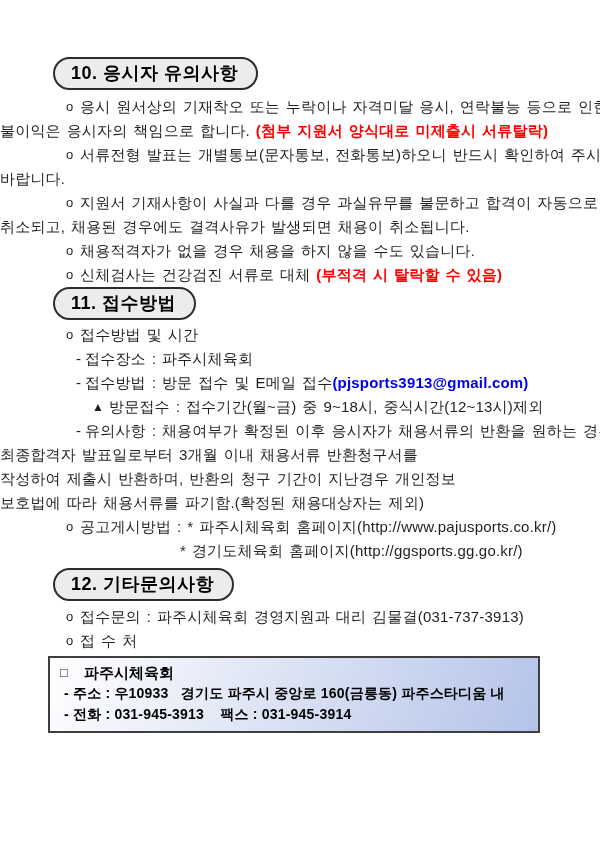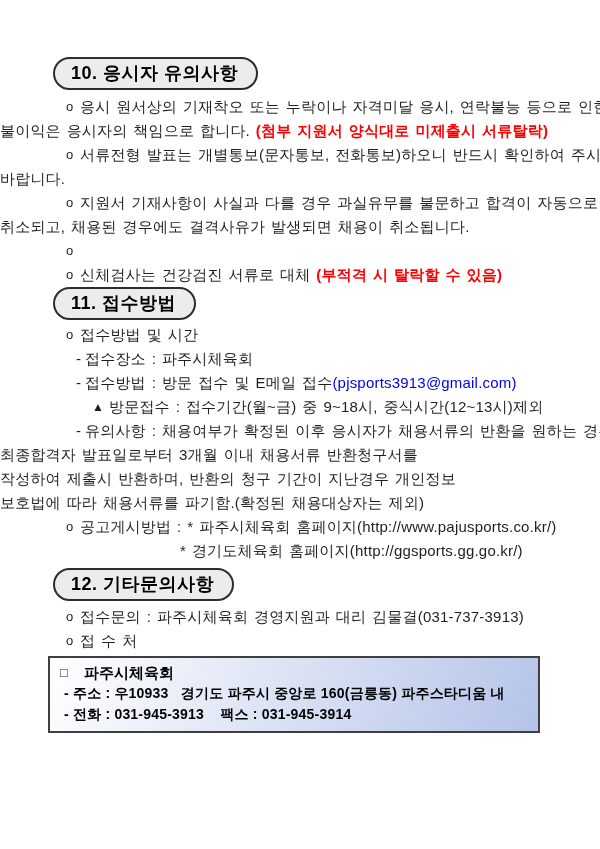--- a/index.html
+++ b/index.html
@@ -41,21 +41,21 @@
     letter-spacing:.2px;
   }
   .mk{flex:none;color:#1f1f1f;}
   .b1{padding-left:66px;}   .b1 .mk{width:14px;font-size:13px;}
   .c1{}
   .d2{padding-left:76px;}   .d2 .mk{width:9px;}
   .t3{padding-left:92px;}   .t3 .mk{width:17px;font-size:12px;}
   .n4{}
   .s5{padding-left:180px;}
   .red{color:#ff0000;font-weight:700;}
-  .blue{color:#0000ee;font-weight:400;}
+  .blue{color:#0000ee;font-weight:700;}
   .info-box{
     box-sizing:border-box;
     margin-left:48px;
     margin-top:3px;
     width:492px;
     border:2px solid #3f3f3f;
     background:linear-gradient(115deg,#ffffff 0%,#dde4f4 45%,#b4c3e9 100%);
     padding:4px 10px 6px 10px;
   }
   .box-title{display:flex;font-size:15px;font-weight:700;line-height:21px;white-space:pre;color:#000;}
@@ -70,21 +70,21 @@
   <div class="hdr-wrap hdr10">
     <span class="sec-header">10. 응시자 유의사항</span>
   </div>
   <div class="list list-10">
     <div class="line b1"><span class="mk">o</span><span class="t">응시 원서상의 기재착오 또는 누락이나 자격미달 응시, 연락불능 등으로 인한</span></div>
     <div class="line c1"><span class="t">불이익은 응시자의 책임으로 합니다. </span><span class="red">(첨부 지원서 양식대로 미제출시 서류탈락)</span></div>
     <div class="line b1"><span class="mk">o</span><span class="t">서류전형 발표는 개별통보(문자통보, 전화통보)하오니 반드시 확인하여 주시기</span></div>
     <div class="line c1"><span class="t">바랍니다.</span></div>
     <div class="line b1"><span class="mk">o</span><span class="t">지원서 기재사항이 사실과 다를 경우 과실유무를 불문하고 합격이 자동으로</span></div>
     <div class="line c1"><span class="t">취소되고, 채용된 경우에도 결격사유가 발생되면 채용이 취소됩니다.</span></div>
-    <div class="line b1"><span class="mk">o</span></div>
+    <div class="line b1"><span class="mk">o</span><span class="t">채용적격자가 없을 경우 채용을 하지 않을 수도 있습니다.</span></div>
     <div class="line b1"><span class="mk">o</span><span class="t">신체검사는 건강검진 서류로 대체 </span><span class="red">(부적격 시 탈락할 수 있음)</span></div>
   </div>
 
   <div class="hdr-wrap hdr11">
     <span class="sec-header">11. 접수방법</span>
   </div>
   <div class="list list-11">
     <div class="line b1"><span class="mk">o</span><span class="t">접수방법 및 시간</span></div>
     <div class="line d2"><span class="mk">-</span><span class="t">접수장소 : 파주시체육회</span></div>
     <div class="line d2"><span class="mk">-</span><span class="t">접수방법 : 방문 접수 및 E메일 접수</span><span class="blue">(pjsports3913@gmail.com)</span></div>

